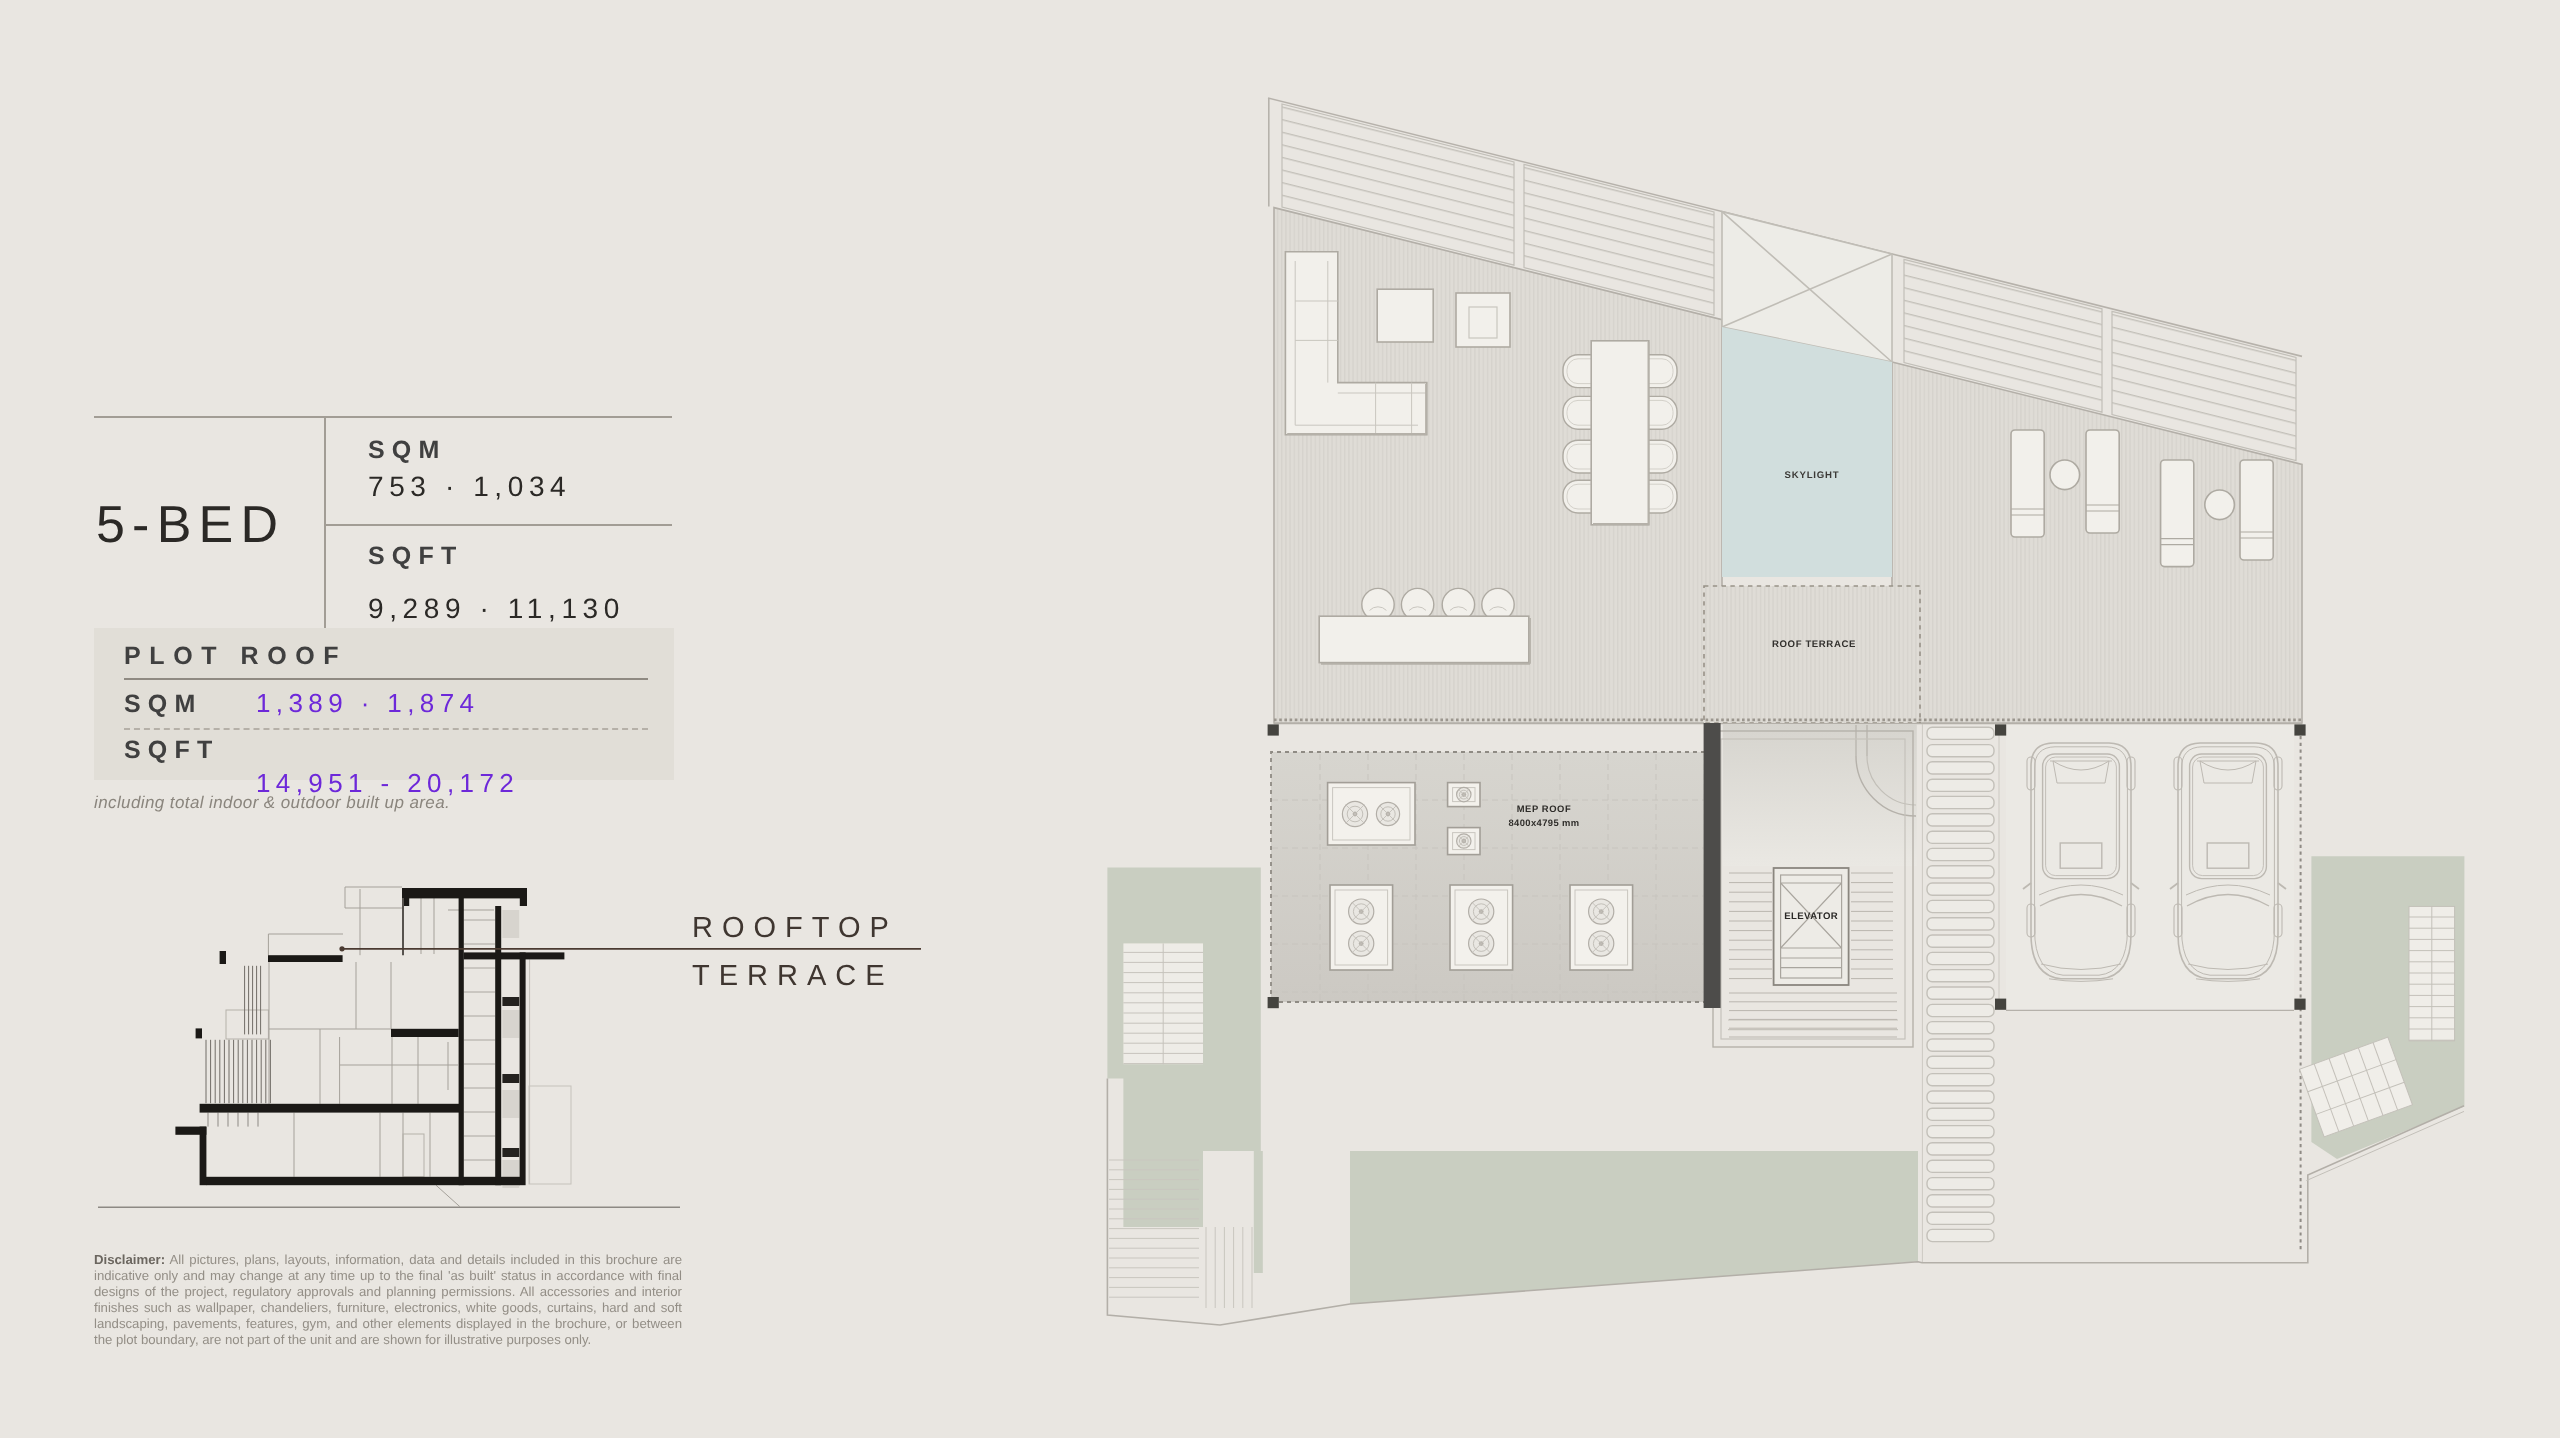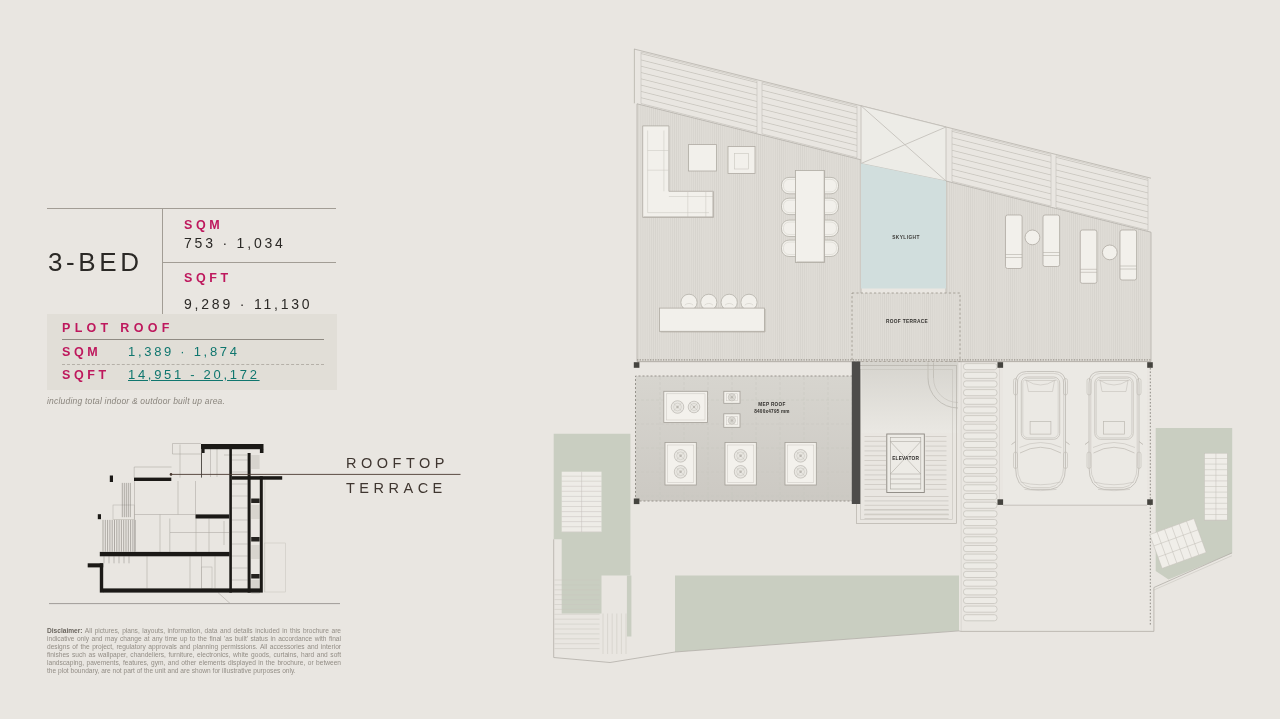--- a/index.html
+++ b/index.html
@@ -5,49 +5,49 @@
   html,body{margin:0;padding:0;}
   body{width:1280px;height:719px;overflow:hidden;background:#e9e6e1;
        font-family:"Liberation Sans", sans-serif;}
   #page{position:relative;width:1280px;height:719px;background:#e9e6e1;}
   .abs{position:absolute;}
   
   #panel{position:absolute;left:0;top:0;width:420px;height:719px;}
   .hline{position:absolute;background:#a29d95;height:1px;}
   .vline{position:absolute;background:#a29d95;width:1px;}
   #bed{position:absolute;left:48px;top:247px;font-size:26px;letter-spacing:3.6px;color:#2b2926;}
-  .lbl{font-weight:bold;font-size:12.5px;letter-spacing:3.6px;color:#be185d;}
-  .val{font-size:13px;letter-spacing:2.7px;color:#0f766e;}
+  .lbl{font-weight:bold;font-size:12.5px;letter-spacing:3.6px;color:#404040;}
+  .val{font-size:13px;letter-spacing:2.7px;color:#6d28d9;}
   .val2{font-size:14px;letter-spacing:2.8px;color:#2b2926;}
   #plotbox{position:absolute;left:47px;top:314px;width:290px;height:76px;background:#e1ded7;}
   #note{position:absolute;left:47px;top:396px;font-style:italic;font-size:8.5px;color:#8a857d;letter-spacing:0.2px;}
   #disc{position:absolute;left:47px;top:627px;width:294px;font-size:6.6px;line-height:8.05px;
         color:#938e86;text-align:justify;}
   #disc b{color:#6b665f;}
 </style>
 </head>
 <body>
 <div id="page">
   <div id="panel">
     <div class="hline" style="left:47px;top:208px;width:289px;"></div>
     <div class="vline" style="left:162px;top:208px;height:106px;"></div>
     <div class="hline" style="left:162px;top:262px;width:174px;"></div>
-    <div id="bed">3-BED</div>
+    <div id="bed">5-BED</div>
     <div class="abs lbl" style="left:184px;top:218px;">SQM</div>
     <div class="abs val2" style="left:184px;top:235px;">753 · 1,034</div>
     <div class="abs lbl" style="left:184px;top:271px;">SQFT</div>
     <div class="abs val2" style="left:184px;top:296px;">9,289 · 11,130</div>
     <div id="plotbox">
       <div class="abs lbl" style="left:15px;top:7px;letter-spacing:4.3px;">PLOT ROOF</div>
       <div style="position:absolute;left:15px;top:25px;width:262px;height:1px;background:#8f8a82;"></div>
       <div class="abs lbl" style="left:15px;top:31px;">SQM</div>
       <div class="abs val" style="left:81px;top:30px;">1,389 · 1,874</div>
       <div style="position:absolute;left:15px;top:50px;width:262px;border-top:1px dashed #b5b0a8;"></div>
       <div class="abs lbl" style="left:15px;top:54px;">SQFT</div>
-      <div class="abs val" style="left:81px;top:53px;text-decoration:underline;">14,951 - 20,172</div>
+      <div class="abs val" style="left:81px;top:70px;">14,951 - 20,172</div>
     </div>
     <div id="note">including total indoor &amp; outdoor built up area.</div>
     <div id="disc"><b>Disclaimer:</b> All pictures, plans, layouts, information, data and details included in this brochure are indicative
 only and may change at any time up to the final 'as built' status in accordance with final designs of the
 project, regulatory approvals and planning permissions. All accessories and interior finishes such as wallpaper,
 chandeliers, furniture, electronics, white goods, curtains, hard and soft landscaping, pavements, features,
 gym, and other elements displayed in the brochure, or between the plot boundary, are not part of the unit and
 are shown for illustrative purposes only.</div>
   </div>
   <svg id="plan" class="abs" style="left:0;top:0;" width="1280" height="719" viewBox="0 0 1280 719">

